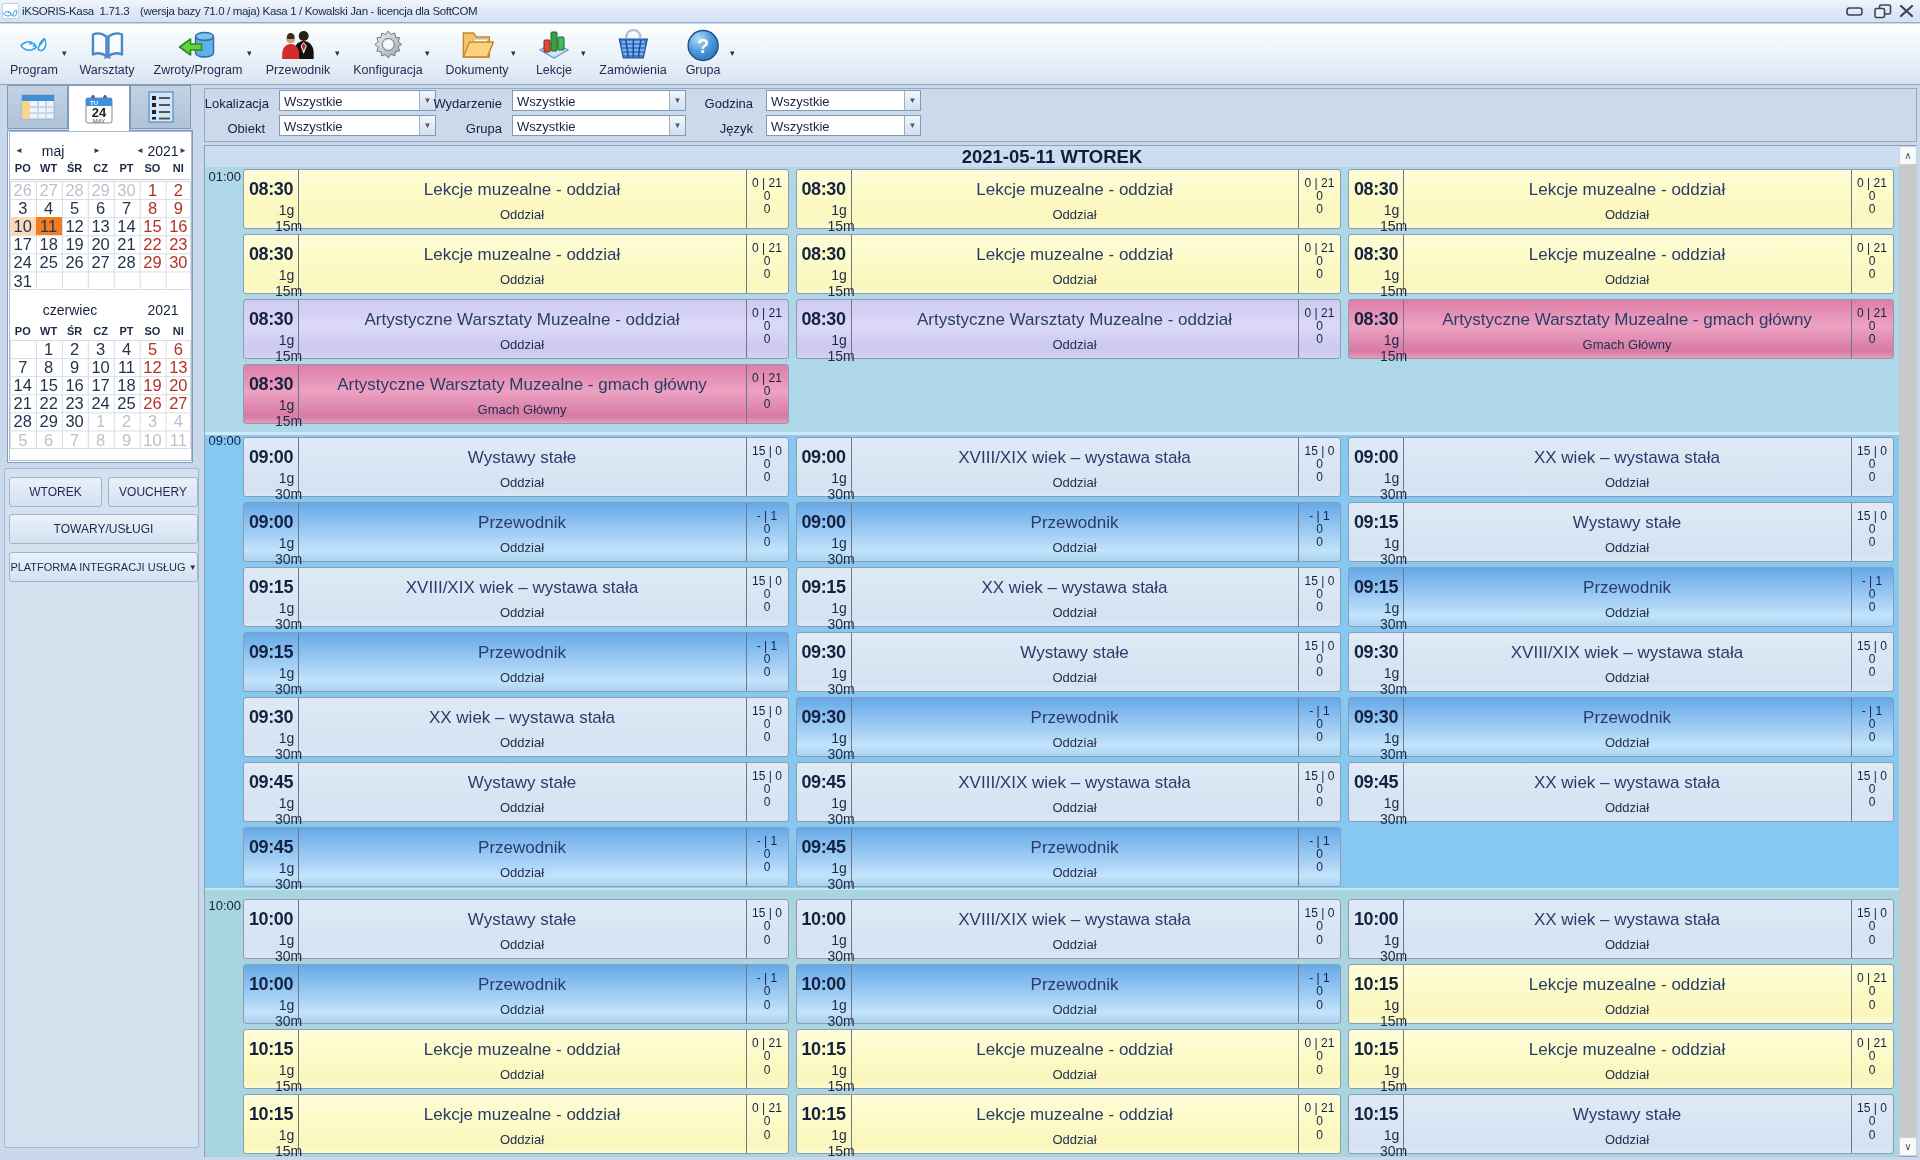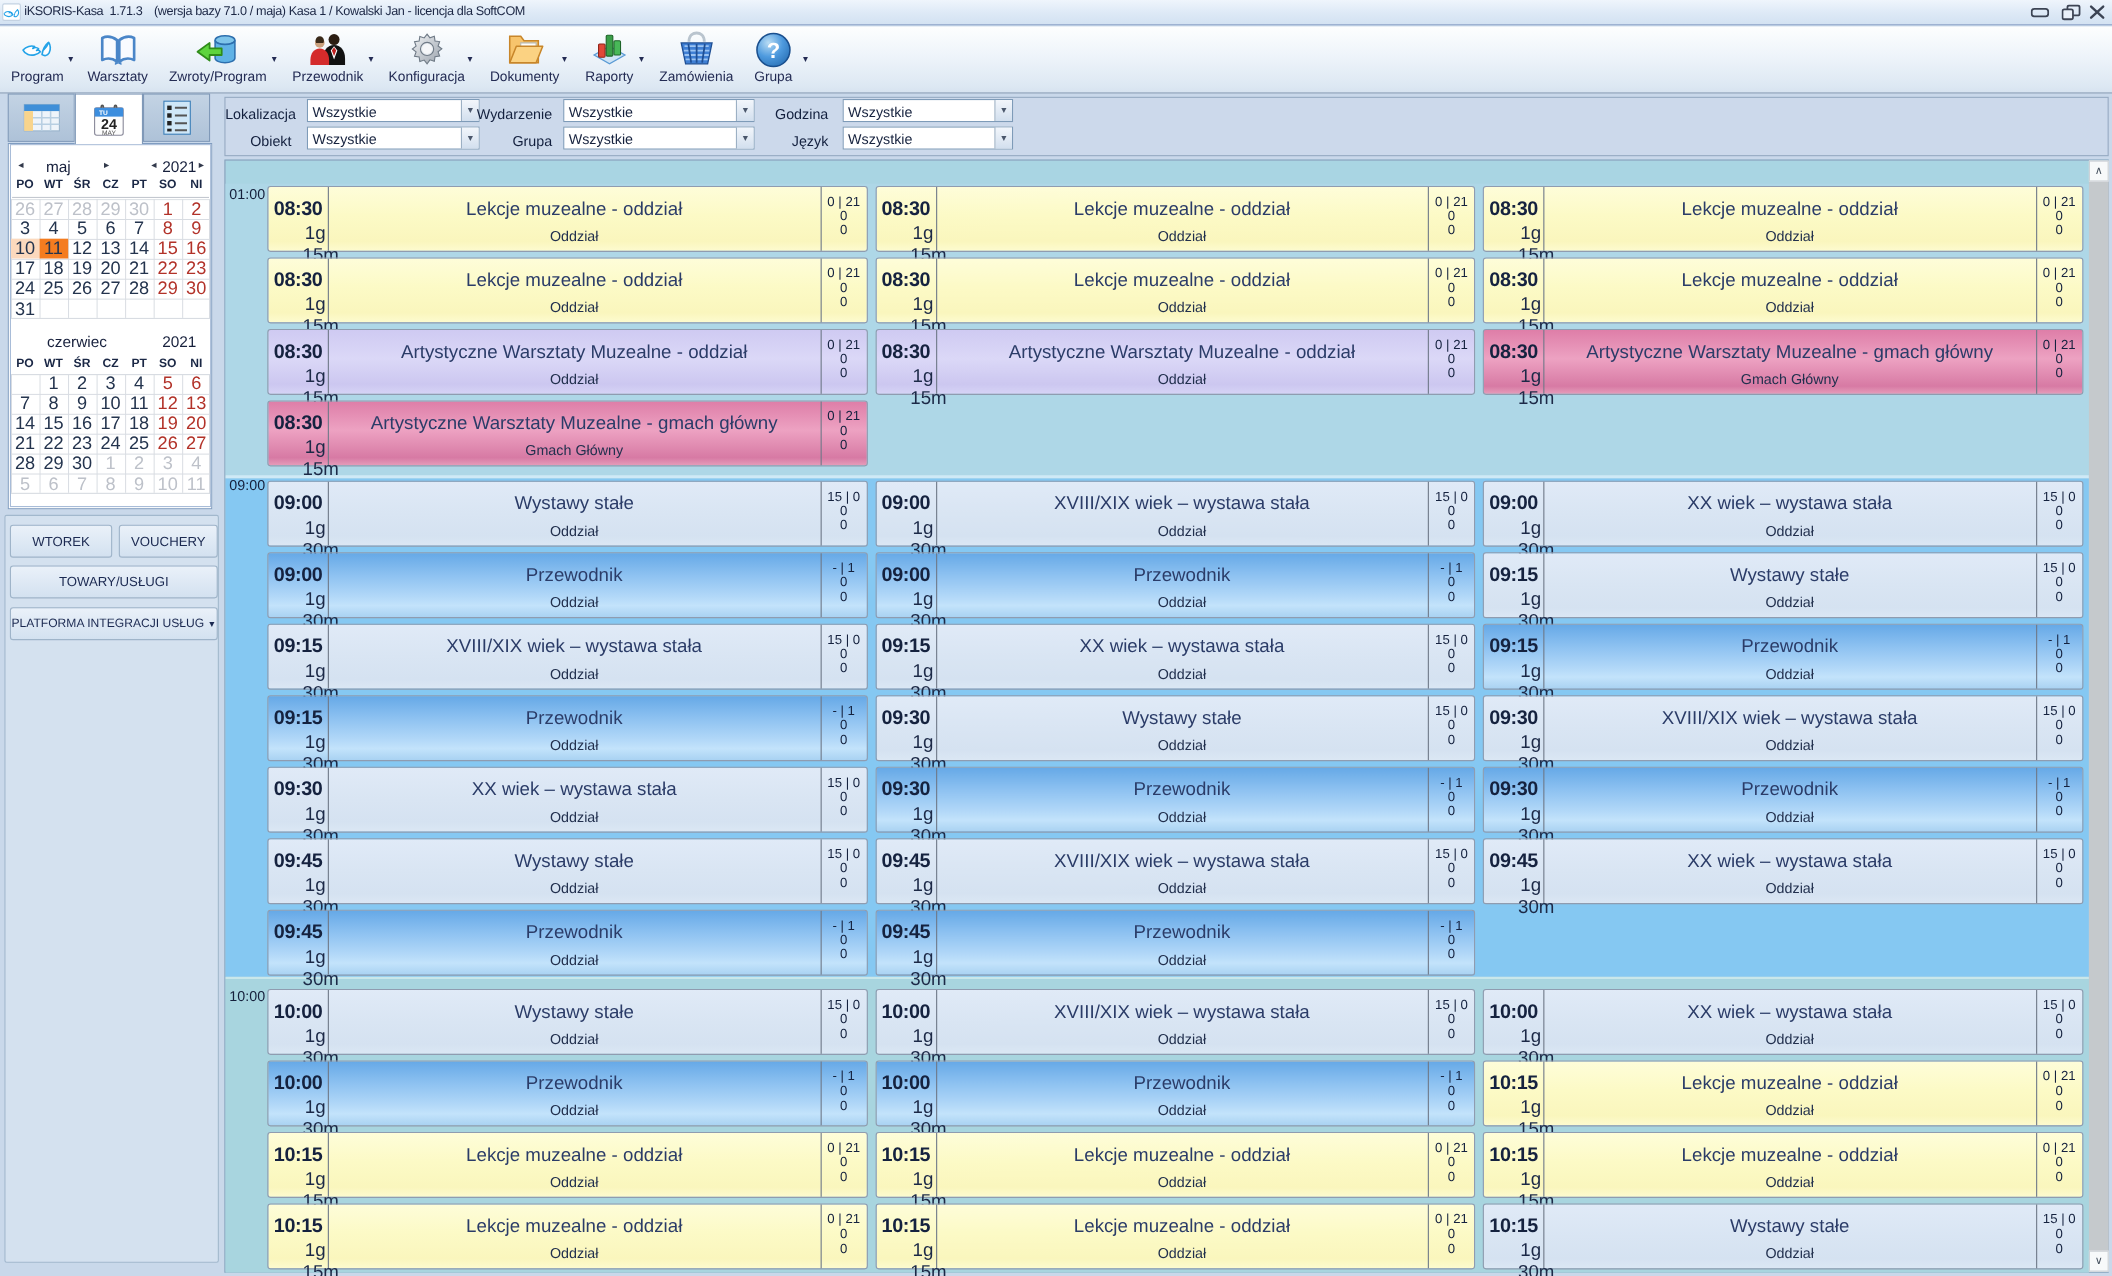--- a/index.html
+++ b/index.html
@@ -57,21 +57,21 @@
 .hlab { position:absolute; font-size:13px; line-height:13px; color:#15203c; left:3.5px; }
 
 
 .sbar { position:absolute; left:1694px; top:0; width:18px; height:1010px; background:#c5c9cc; }
 .sbtn2 { position:absolute; left:0; width:18px; height:19px; background:#f7f9fa; border:1px solid #cdd2d8; color:#44505e; font-size:10px; text-align:center; line-height:17px; }
 
 
 .card { position:absolute; width:545.5px; height:60px; border:1px solid #8f9cb0; border-radius:3px; }
 .ct { position:absolute; left:0; top:0; width:55px; height:58px; border-right:1px solid #6e7888; text-align:center; }
 .tm { font-size:18px; font-weight:bold; color:#15223f; margin-top:9px; letter-spacing:-0.4px; }
-.du { font-size:17px; color:#1c2947; margin-top:2px;margin-left:31px; }
+.du { font-size:14px; color:#1c2947; margin-top:2px;margin-left:31px; }
 .cm { position:absolute; left:56px; top:0; width:444px; height:58px; text-align:center; }
 .ti { font-size:17px; color:#2b3c68; margin-top:10px; white-space:nowrap; }
 .su { font-size:13px; color:#22304e; margin-top:7px; }
 .cn { position:absolute; left:501.5px; top:0; width:42px; height:58px; border-left:1px solid #6e7888; text-align:center; font-size:12px; line-height:13.3px; color:#15223f; padding-top:7px; }
 .cy { background:linear-gradient(#fefdd9 0%,#fcfac6 45%,#faf6bd 85%,#fdfbcf 100%); }
 .cp { background:linear-gradient(#cfcaf2 0%,#dbd8f7 45%,#ccc7f0 85%,#d6d3f5 100%); }
 .ck { background:linear-gradient(#de7ea8 0%,#eda2c2 45%,#d77aa4 88%,#e59cba 100%); }
 .cw { background:linear-gradient(#e0eaf7 0%,#d9e5f3 50%,#d5e2f1 85%,#dbe7f4 100%); }
 .cb { background:linear-gradient(#66a9e7 0%,#8ec2f1 35%,#b2d8f8 68%,#c3e3fb 82%,#a9d2f2 100%); }
 </style></head>
@@ -188,21 +188,21 @@
       <div class="tbicon">
         <svg width="38" height="34" viewBox="0 0 38 34">
           <g>
             <path d="M19 14 L33 22 L19 30 L5 22 Z" fill="#cfe4f6" stroke="#5b9bd5" stroke-width="1.2"></path>
             <rect x="9" y="12" width="6" height="12" rx="1" fill="#e04838" stroke="#90241a" stroke-width="1"></rect>
             <rect x="16" y="4" width="6" height="19" rx="1" fill="#3a9e48" stroke="#1d6428" stroke-width="1"></rect>
             <rect x="23" y="9" width="6" height="13" rx="1" fill="#48b858" stroke="#1d6428" stroke-width="1"></rect>
           </g>
         </svg>
       </div>
-      <div class="tblab">Raporty</div>
+      <div class="tblab">Lekcje</div>
     </div>
 <div class="tbarrow" style="left:581px">▾</div>
 <div class="tbi" style="left:633px">
       <div class="tbicon">
         <svg width="38" height="34" viewBox="0 0 38 34">
           <g>
             <path d="M12 10 C12 4 16 2 19 2 C22 2 26 4 26 10" fill="none" stroke="#b9c4ce" stroke-width="2.6"></path>
             <path d="M5 11 L33 11 L29 30 L9 30 Z" fill="#3f7fd4" stroke="#1f4f94" stroke-width="1.2"></path>
             <path d="M8 14 L30 14 M7.4 18 L30.6 18 M8 22 L30 22 M9 26 L29 26" stroke="#9cc4f2" stroke-width="1.6"></path>
             <path d="M11.5 12 L14 29 M19 12 L19 29 M26.5 12 L24 29" stroke="#1f4f94" stroke-width="1.6"></path>
@@ -410,20 +410,21 @@
     <span class="fbtn">▼</span>
     <span class="ftext">Wszystkie</span>
   </div>
 
 <div class="sched">
   <div class="sec1"></div>
   <div class="sep1"></div>
   <div class="sec2"></div>
   <div class="sep2"></div>
   <div class="sec3"></div>
+  <div class="shead">2021-05-11 WTOREK</div>
   <div class="hlab" style="top:23.5px">01:00</div>
   <div class="hlab" style="top:288px">09:00</div>
   <div class="hlab" style="top:753px">10:00</div>
   <div class="sbar"></div>
   <div class="sbtn2" style="left:1694px;top:0">∧</div>
   <div class="sbtn2" style="left:1694px;top:991px">∨</div>
 </div>
 
 <div id="cards">
 <div class="card cy" style="left:243.0px;top:168.5px">

